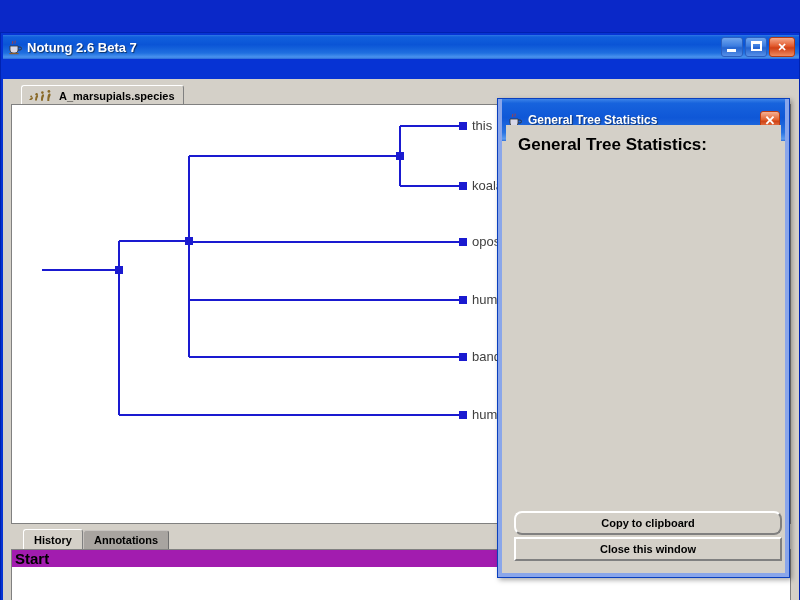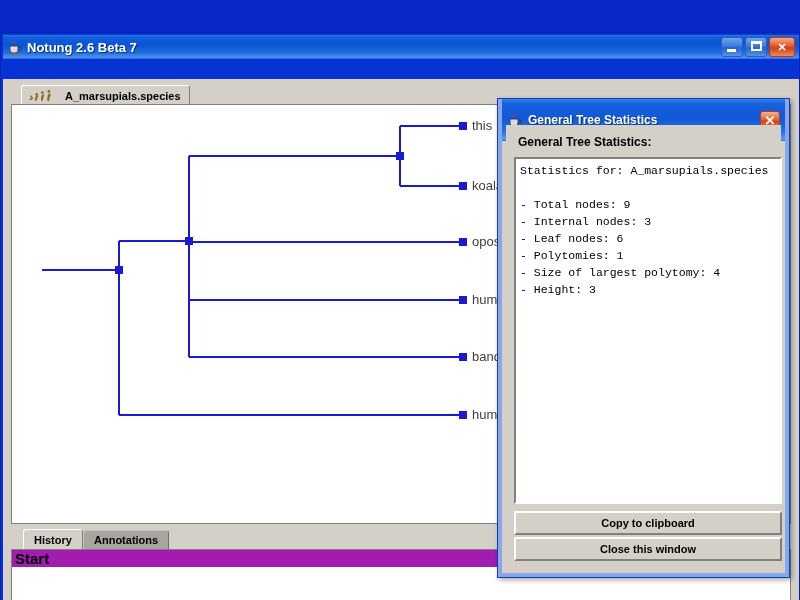--- a/index.html
+++ b/index.html
@@ -72,21 +72,21 @@
     position: absolute; left: 8px; top: 6px; width: 780px; height: 20px;
   }
   .jtab {
     position: absolute; top: 0; height: 20px;
     background: #d4d0c8;
     border: 1px solid #ffffff;
     border-right-color: #808080; border-bottom: none;
     display: flex; align-items: center; padding: 0 8px 0 6px;
     font-size: 11px; font-weight: bold; color: #000;
   }
-  .jtab.selected { background: #d4d0c8; gap: 6px; }
+  .jtab.selected { background: #d4d0c8; }
   #tab-species { left: 10px; top: 0; border-radius: 3px 3px 0 0; }
   #tab-species-icon { width: 26px; height: 13px; margin-right: 5px; position: relative; }
 
   
   #tree-panel {
     position: absolute; left: 8px; top: 25px; width: 780px; height: 420px;
     background: #ffffff;
     border: 1px solid #808080;
     overflow: hidden;
   }
@@ -154,41 +154,41 @@
     color: #fff; font-size: 13px; font-weight: bold;
     display: flex; align-items: center; justify-content: center;
     line-height: 1;
   }
   #stats-body {
     position: absolute; left: 4px; top: 26px; right: 4px; bottom: 4px;
     background: #d4d0c8;
   }
   #stats-heading {
     position: absolute; left: 12px; top: 10px;
-    font-size: 12px; font-weight: bold; color: #000;
+    font-size: 17px; font-weight: bold; color: #000;
   }
   #stats-textarea {
     position: absolute; left: 8px; top: 32px; width: 268px; height: 347px;
     background: #ffffff; border: 2px solid;
     border-color: #808080 #ffffff #ffffff #808080;
     overflow: hidden; padding: 3px 4px;
   }
   #stats-text {
     font-family: "Liberation Mono", "DejaVu Sans Mono", monospace;
     font-size: 11.5px; line-height: 17px; color: #000;
     white-space: pre;
   }
   .dlg-button {
     position: absolute; left: 8px; width: 268px; height: 24px;
     background: #d4d0c8;
     border: 2px solid; border-color: #ffffff #808080 #808080 #ffffff;
     font-size: 11px; font-weight: bold; color: #000;
     display: flex; align-items: center; justify-content: center;
   }
-  #btn-copy { top: 386px; }
+  #btn-copy { top: 386px; border-radius: 8px; }
   #btn-close-window { top: 412px; }
 </style>
 </head>
 <body>
 
 <div id="app-window">
 
   <div id="title-bar">
     <div id="title-icon">
       <svg width="16" height="16" viewBox="0 0 16 16">
@@ -308,28 +308,18 @@
           <rect x="2.4" y="14" width="9.2" height="1.2" fill="#8a5a2b"></rect>
         </svg>
       </span>
       <span id="stats-title-text">General Tree Statistics</span>
       <div id="stats-close">✕</div>
     </div>
 
     <div id="stats-body">
       <div id="stats-heading">General Tree Statistics:</div>
 
-      <div id="stats-textarea">
-        <div id="stats-text">Statistics for: A_marsupials.species
-
-- Total nodes: 9
-- Internal nodes: 3
-- Leaf nodes: 6
-- Polytomies: 1
-- Size of largest polytomy: 4
-- Height: 3</div>
-      </div>
 
       <div class="dlg-button" id="btn-copy">Copy to clipboard</div>
       <div class="dlg-button" id="btn-close-window">Close this window</div>
     </div>
   </div>
 </div>
 
 </body></html>

